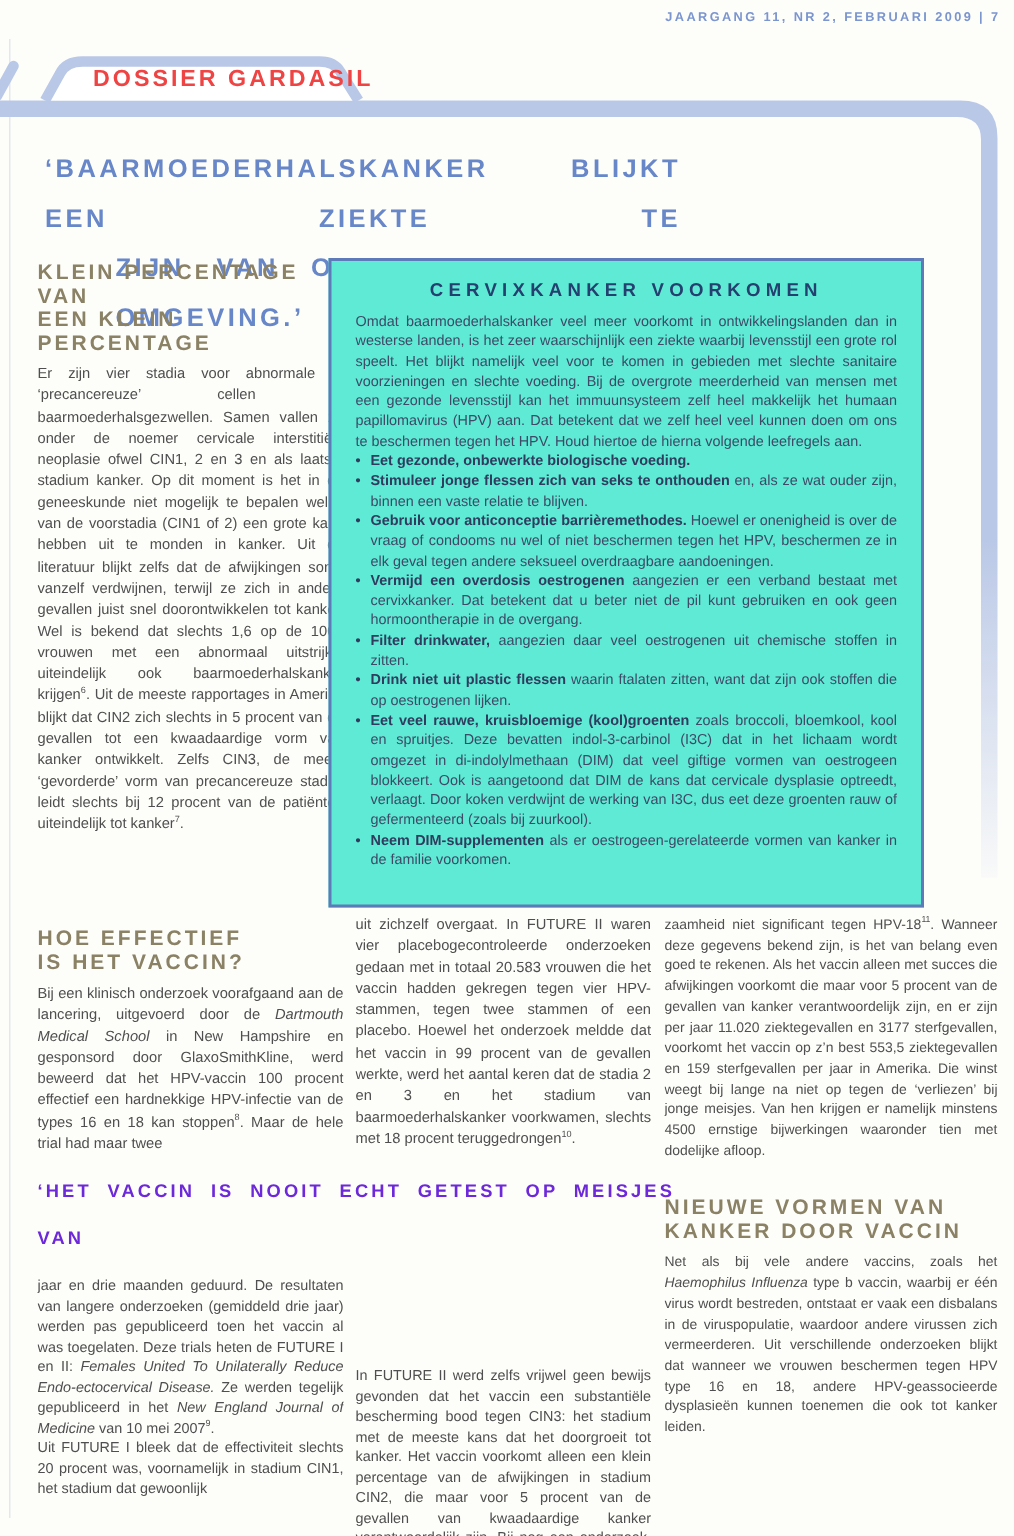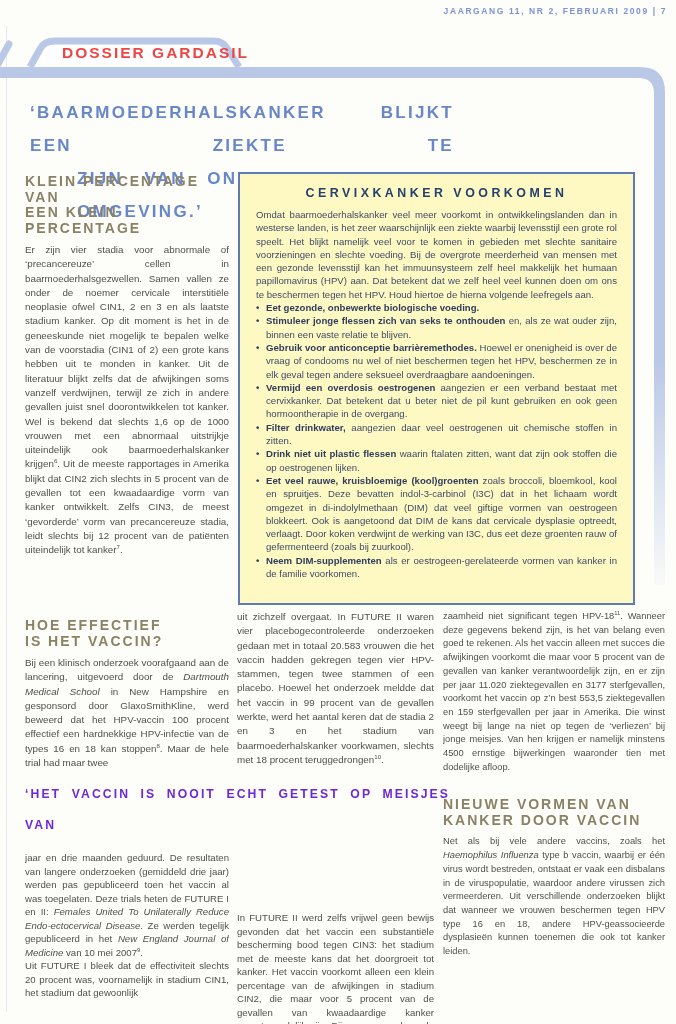--- a/index.html
+++ b/index.html
@@ -54,23 +54,23 @@
   
   #left-top   { left:25px; top:174px; width:204px; height:444px; }
   #left-mid   { left:25px; top:618px; width:204px; height:161px; }
   #left-bot   { left:25px; top:851px; width:204px; height:171px; }
   #mid-top    { left:237px; top:610px; width:197px; height:169px; }
   #mid-bot    { left:237px; top:871px; width:197px; height:171px;margin-top:40px; }
   #right-col  { left:443px; top:610px; width:222px; height:412px; }
   #right-col .sec-h { margin-top:23px; }
   
   .info-box {
-    position:absolute; left:238px; top:172px; width:397px; height:433px;
+    position:absolute; left:219px; top:172px; width:397px; height:433px;
     box-sizing:border-box;
-    border:2px solid #5f7ab8; background:#fef9c3;
+    border:2px solid #5f7ab8; background:#5eead4;
     padding:10px 16px 0 16px; overflow:hidden;
   }
   .box-h {
     margin:2px 0 8px 0; text-align:center;
     font-size:12.4px; font-weight:bold; letter-spacing:3.5px;
     color:#23406f;
   }
   .box-p, .guidelines li {
     margin:0; color:#3e4a66;
     font-size:9.6px; line-height:13.3px;

